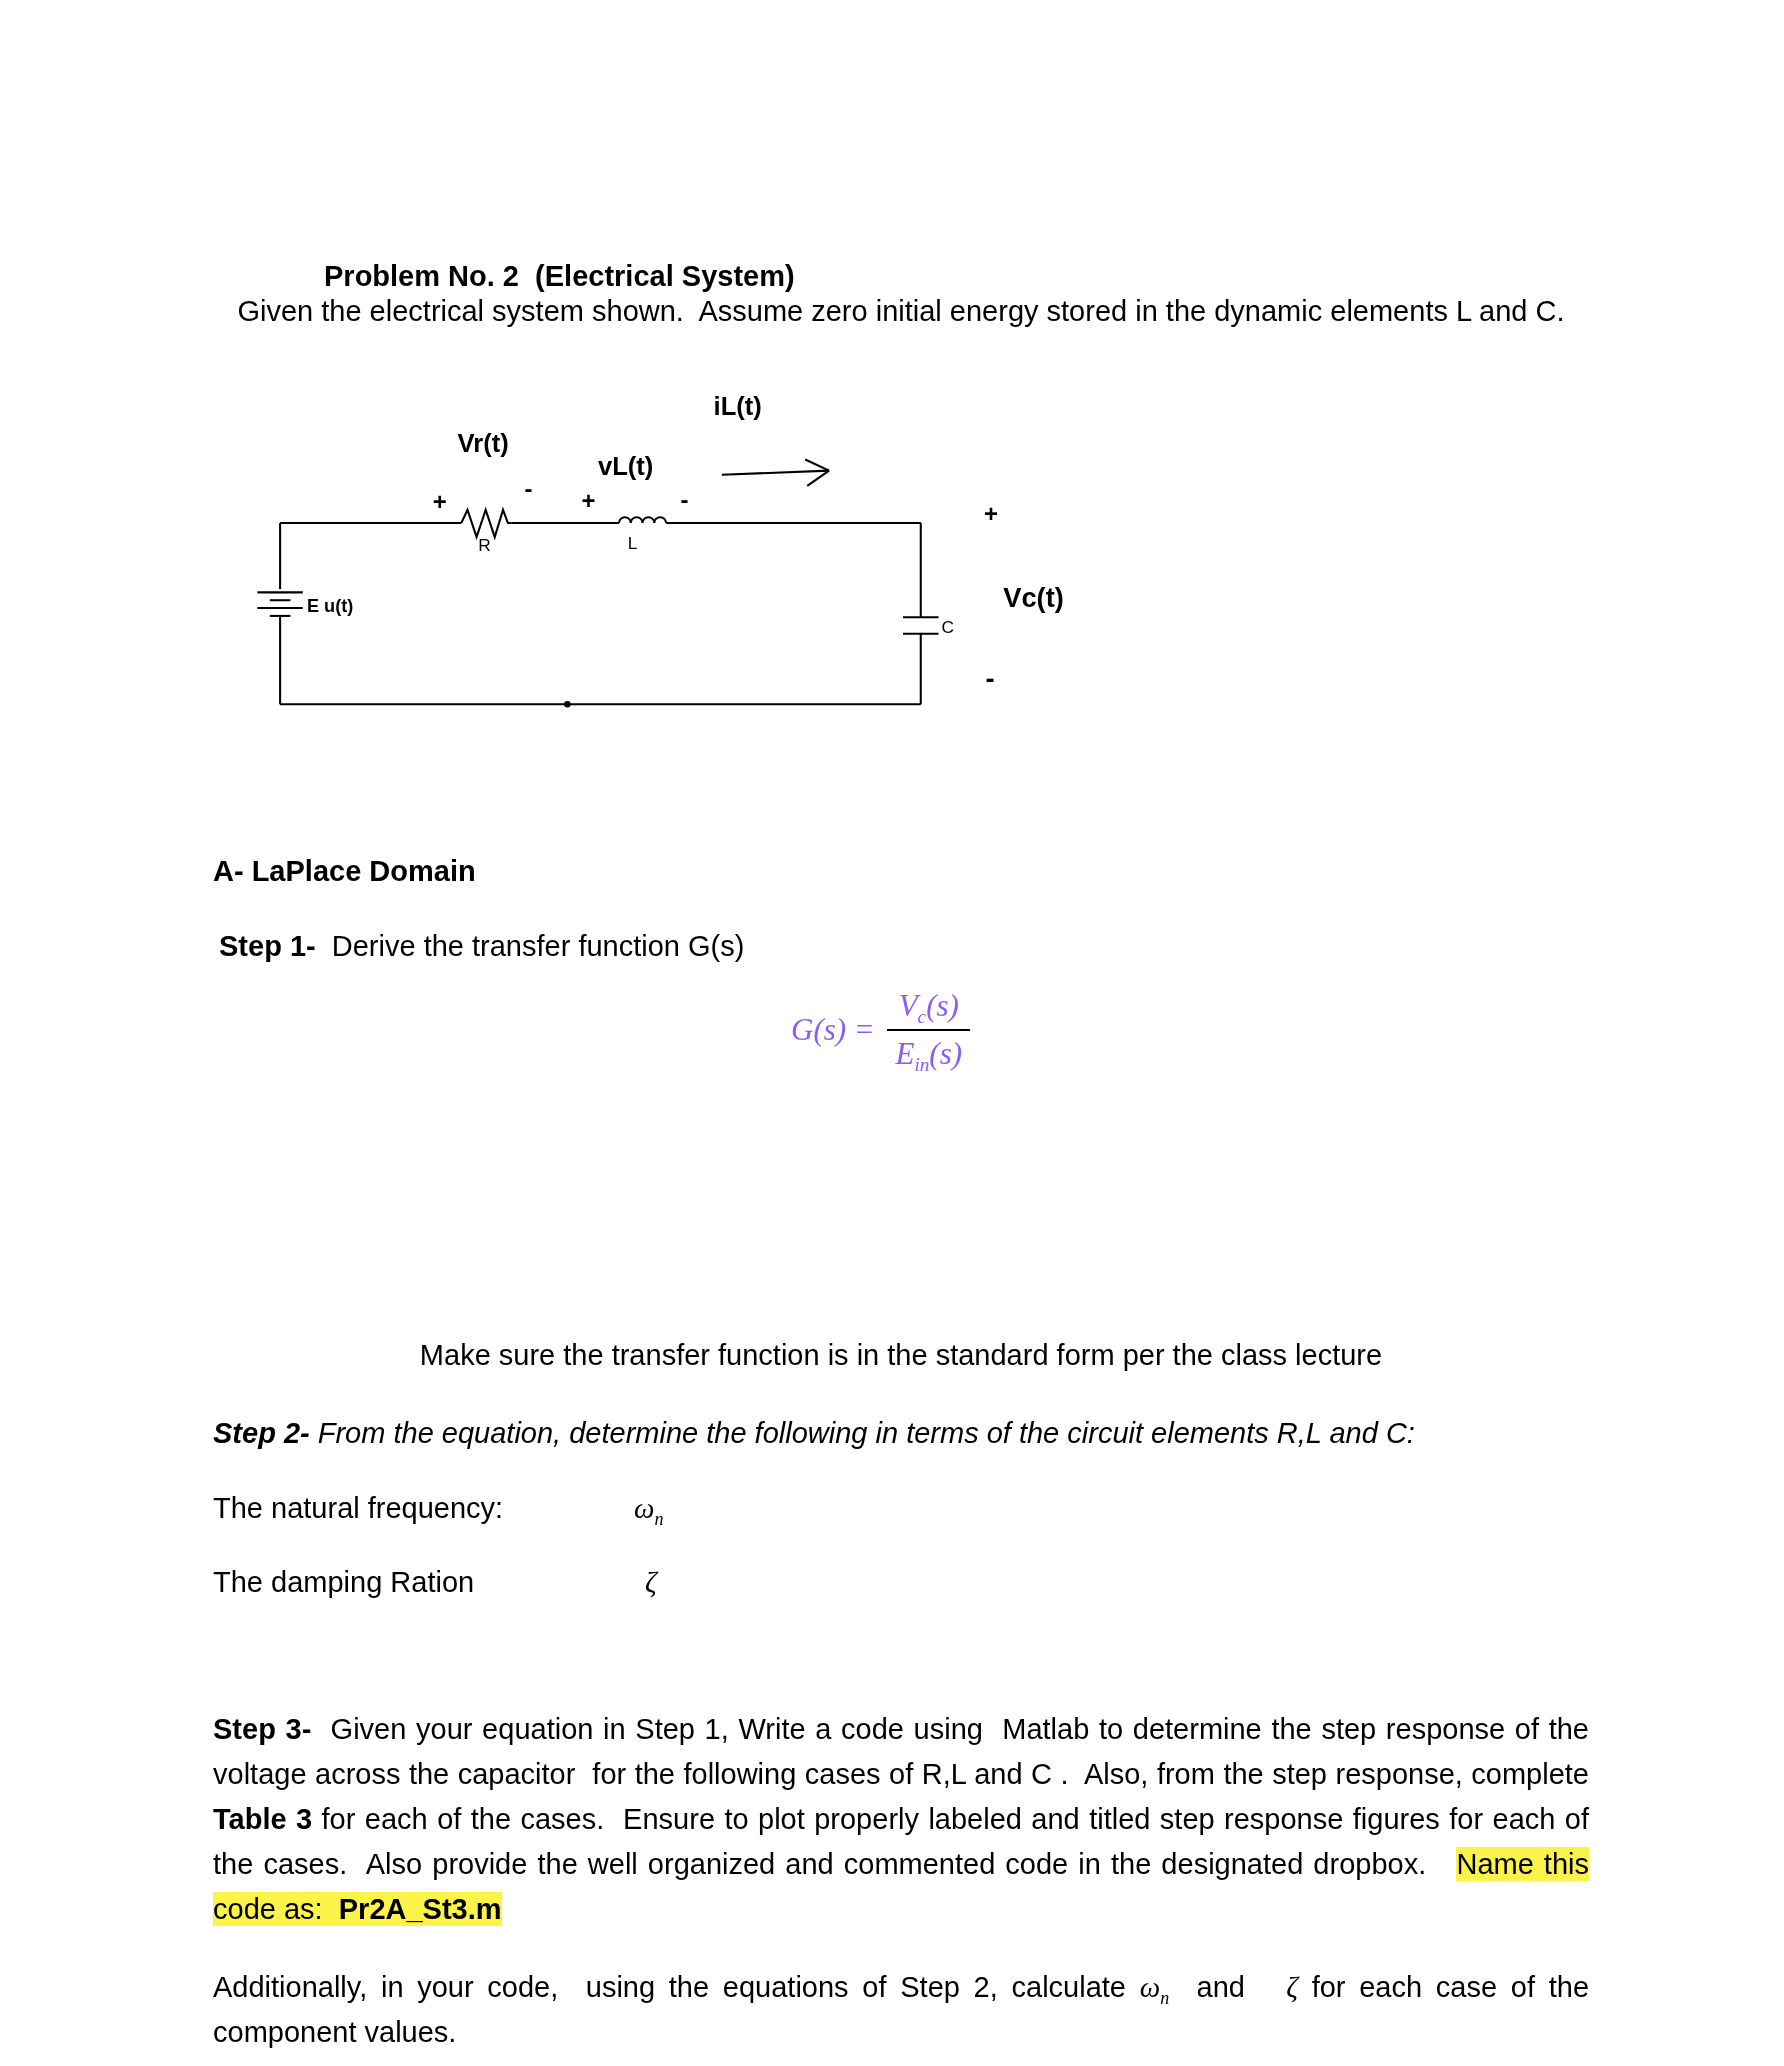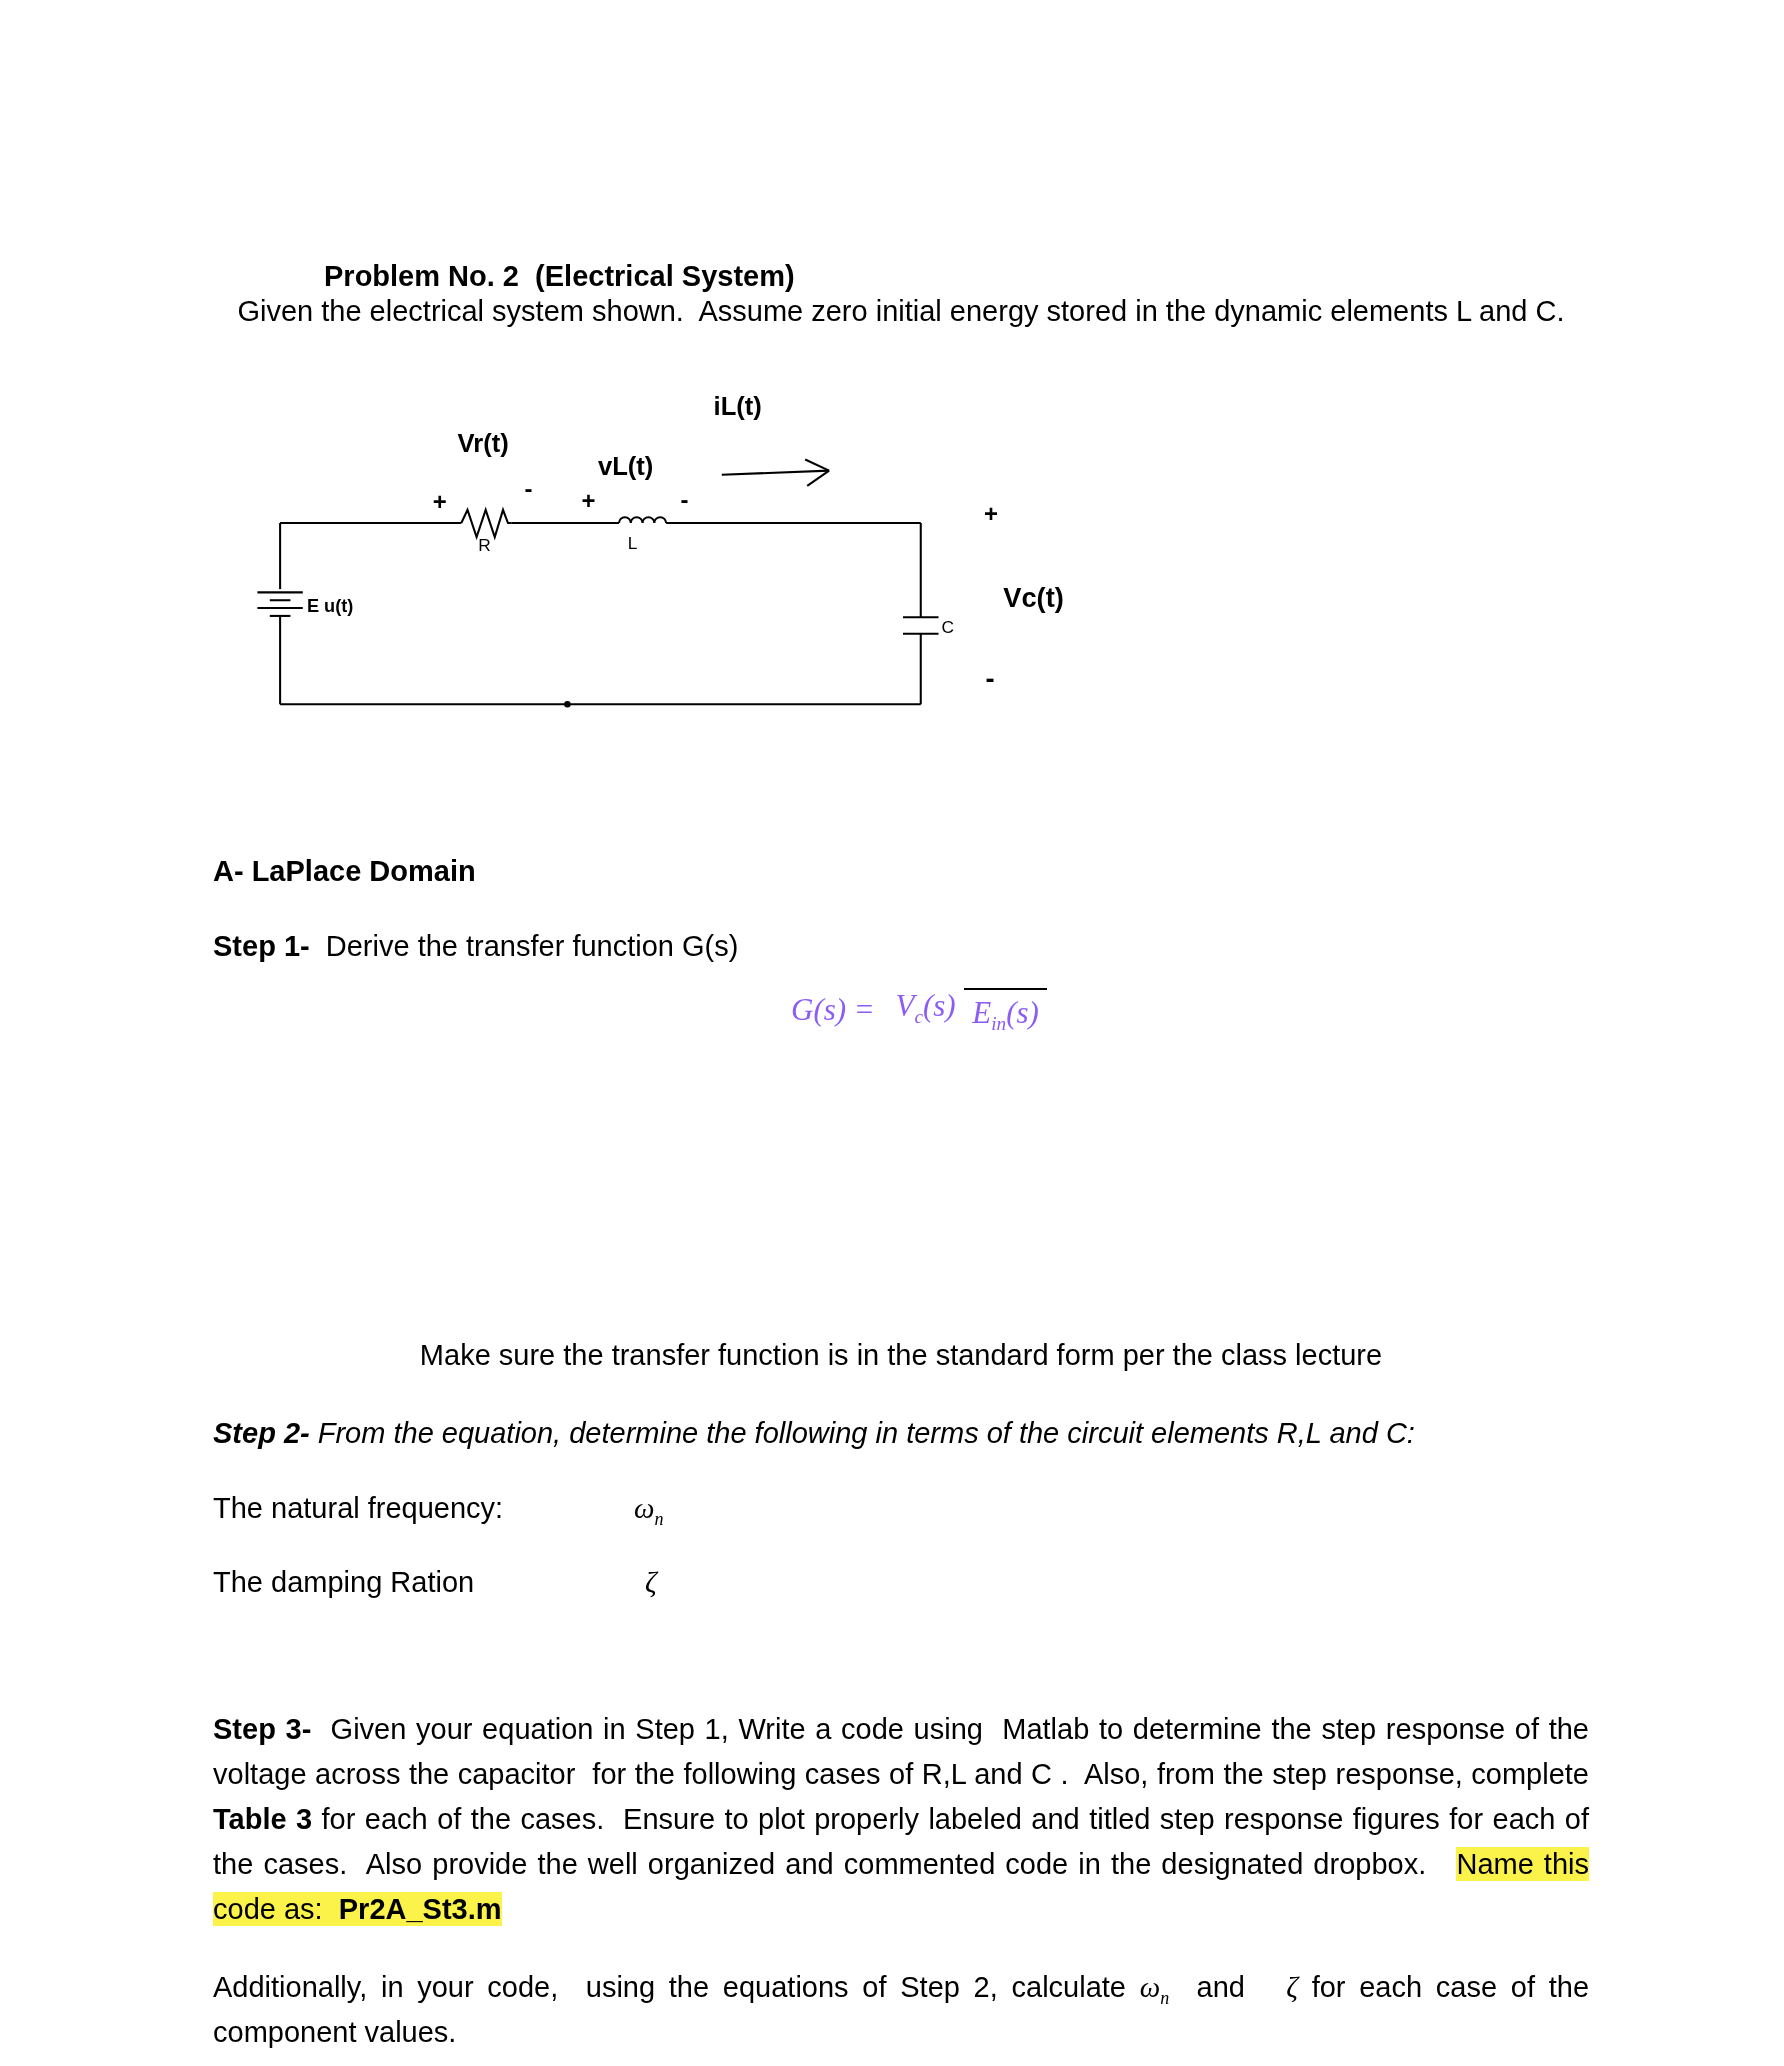--- a/index.html
+++ b/index.html
@@ -23,21 +23,21 @@
   mark{background:#fbf24a;color:inherit;padding:1.2px 0;}
   .math{font-family:"Liberation Serif",serif;font-style:italic;}
   sub{font-size:0.62em;line-height:0;}
   
   .equation{
     position:absolute;left:791px;top:988px;
     display:flex;align-items:center;
     font-family:"Liberation Serif",serif;font-style:italic;
     font-size:31px;color:#8b5cf6;
   }
-  .frac{display:inline-flex;flex-direction:row;margin-left:12.4px;}
+  .frac{display:inline-flex;flex-direction:column;margin-left:12.4px;}
   .frac .num{text-align:center;padding:0 8.3px 5px;}
   .frac .den{text-align:center;border-top:2.1px solid #000;padding:5px 8.3px 0;}
   
   .sym-nf{position:absolute;left:421px;top:0;}
   .sym-dr{position:absolute;left:432px;top:0;}
   
   .circuit{position:absolute;left:251px;top:386px;width:826px;height:355px;}
   .circuit text{font-family:"Liberation Sans",sans-serif;fill:#000;}
   .circuit .big{font-weight:bold;font-size:62px;}
   .circuit .vc{font-weight:bold;font-size:66px;}
@@ -103,21 +103,21 @@
     <text class="lbl" x="912" y="395">L</text>
     <text class="lbl" x="1672" y="598">C</text>
 
     <text class="sign" x="1775" y="330">+</text>
     <text class="vc" x="1822" y="535">Vc(t)</text>
     <text class="vc" x="1779" y="732">-</text>
   </svg>
 
   <div class="block bold" style="top:849px;">A- LaPlace Domain</div>
 
-  <div class="block" style="top:924px;">
+  <div class="block" style="top:924px;margin-left:6px;">
     <span class="bold">Step 1-</span><span>&nbsp; Derive the transfer function G(s)</span>
   </div>
 
   <div class="equation">
     <span>G(s) =</span>
     <span class="frac">
       <span class="num"><span>V</span><sub>c</sub><span>(s)</span></span>
       <span class="den"><span>E</span><sub>in</sub><span>(s)</span></span>
     </span>
   </div>

